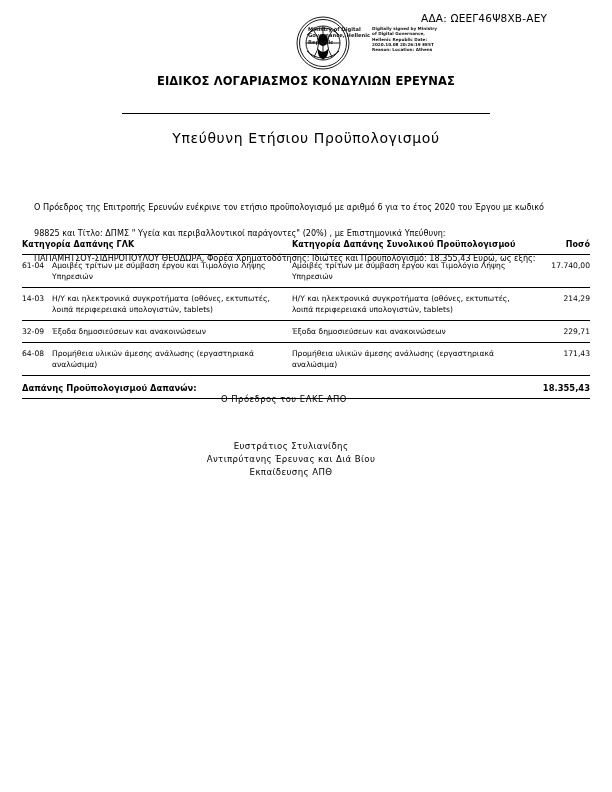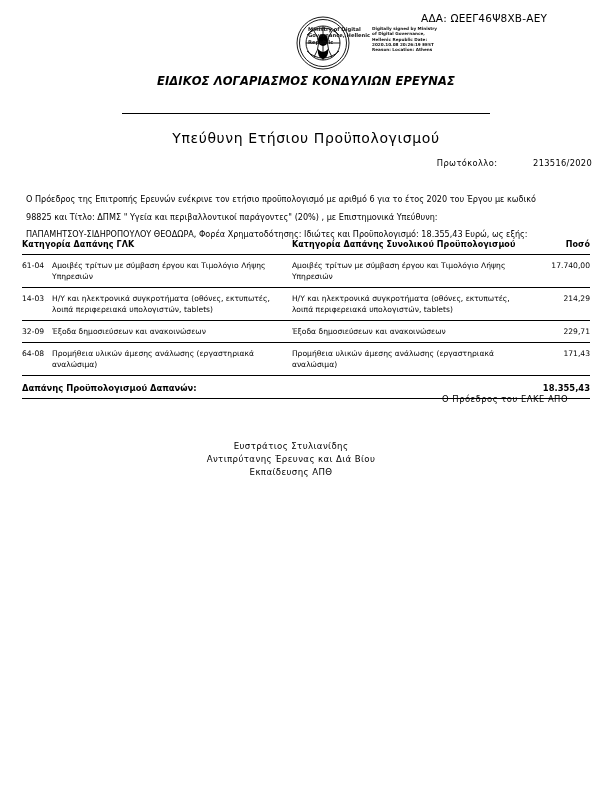--- a/index.html
+++ b/index.html
@@ -70,21 +70,20 @@
     color: #111;
   }
 
   
   .org-block {
     position: absolute;
     top: 74px;
     left: 0;
     width: 612px;
     text-align: center;
-    font-style: italic;
   }
   .org-title {
     font-size: 11.5px;
     font-weight: bold;
     letter-spacing: 0.1px;
     font-variant: small-caps;
     text-transform: none;
   }
   .org-sub {
     margin-top: 5px;
@@ -131,21 +130,21 @@
   
   .body-par {
     position: absolute;
     top: 189px;
     left: 22px;
     width: 568px;
     font-size: 8.1px;
     line-height: 13.6px;
     text-align: justify;
   }
-  .body-par p { margin: 4px; }
+  .body-par p { margin: 12px; }
 
   
   .budget-table {
     position: absolute;
     top: 240px;
     left: 22px;
     width: 568px;
     border-collapse: collapse;
     font-size: 7.6px;
   }
@@ -185,21 +184,21 @@
     text-align: right;
     white-space: nowrap;
   }
 
   
   .sign-president {
     position: absolute;
     top: 394px;
     left: 0;
     width: 568px;
-    text-align: right;
+    text-align: center;
     font-size: 8.4px;
     letter-spacing: 0.5px;
   }
   .sign-name-block {
     position: absolute;
     top: 440px;
     left: 0;
     width: 582px;
     text-align: center;
     font-size: 8.6px;
@@ -252,24 +251,20 @@
     <div class="seal-sig-right">Digitally signed by Ministry of Digital Governance, Hellenic Republic Date: 2020.10.08 20:26:19 EEST Reason: Location: Athens</div>
   </div>
 
   <div class="org-block">
     <div class="org-title">ΕΙΔΙΚΟΣ ΛΟΓΑΡΙΑΣΜΟΣ ΚΟΝΔΥΛΙΩΝ ΕΡΕΥΝΑΣ</div>
   </div>
   <div class="header-rule"></div>
 
   <div class="doc-title">Υπεύθυνη Ετήσιου Προϋπολογισμού</div>
 
-  <div class="protocol-row">
-    <span class="protocol-label">Πρωτόκολλο:</span>
-    <span class="protocol-value">213516/2020</span>
-  </div>
 
   <div class="body-par">
     <p>Ο Πρόεδρος της Επιτροπής Ερευνών ενέκρινε τον ετήσιο προϋπολογισμό με αριθμό 6 για το έτος 2020 του Έργου με κωδικό</p>
     <p>98825 και Τίτλο: ΔΠΜΣ " Υγεία και περιβαλλοντικοί παράγοντες" (20%)  ,  με Επιστημονικά Υπεύθυνη:</p>
     <p>ΠΑΠΑΜΗΤΣΟΥ-ΣΙΔΗΡΟΠΟΥΛΟΥ ΘΕΟΔΩΡΑ, Φορέα Χρηματοδότησης: Ιδιώτες και Προϋπολογισμό: 18.355,43 Ευρώ, ως εξής:</p>
   </div>
 
   <table class="budget-table">
     <thead>
       <tr>

